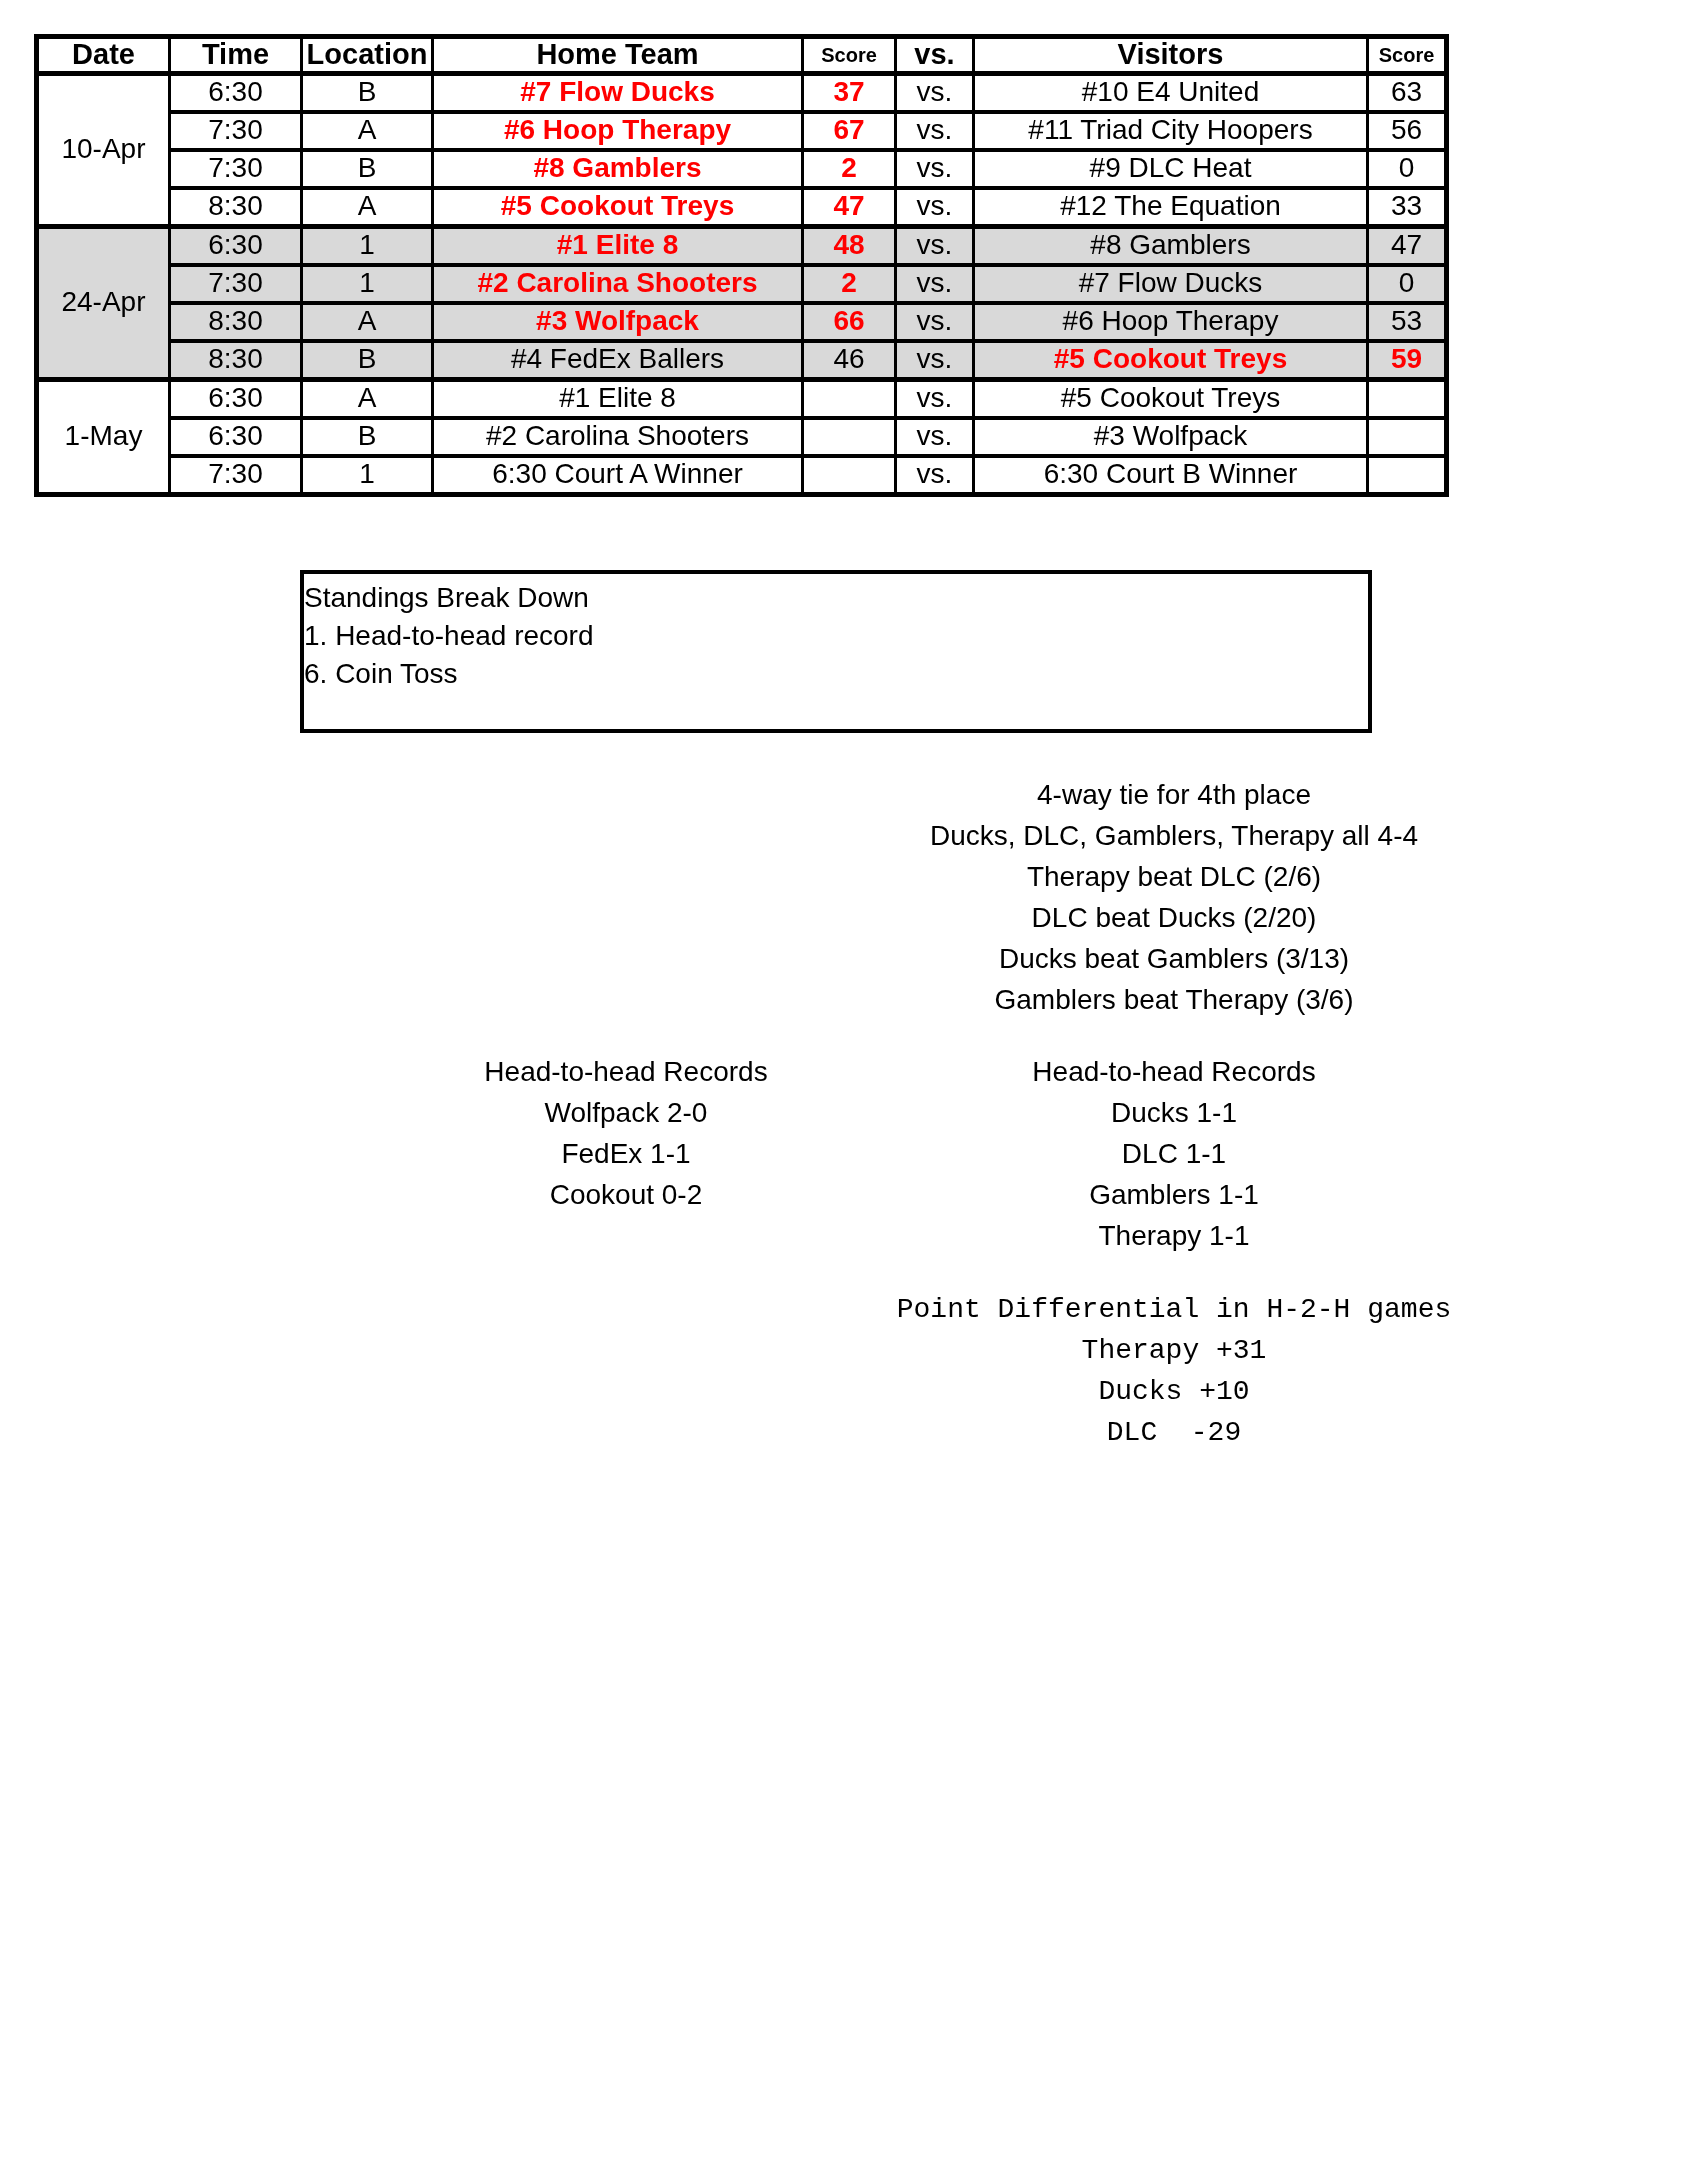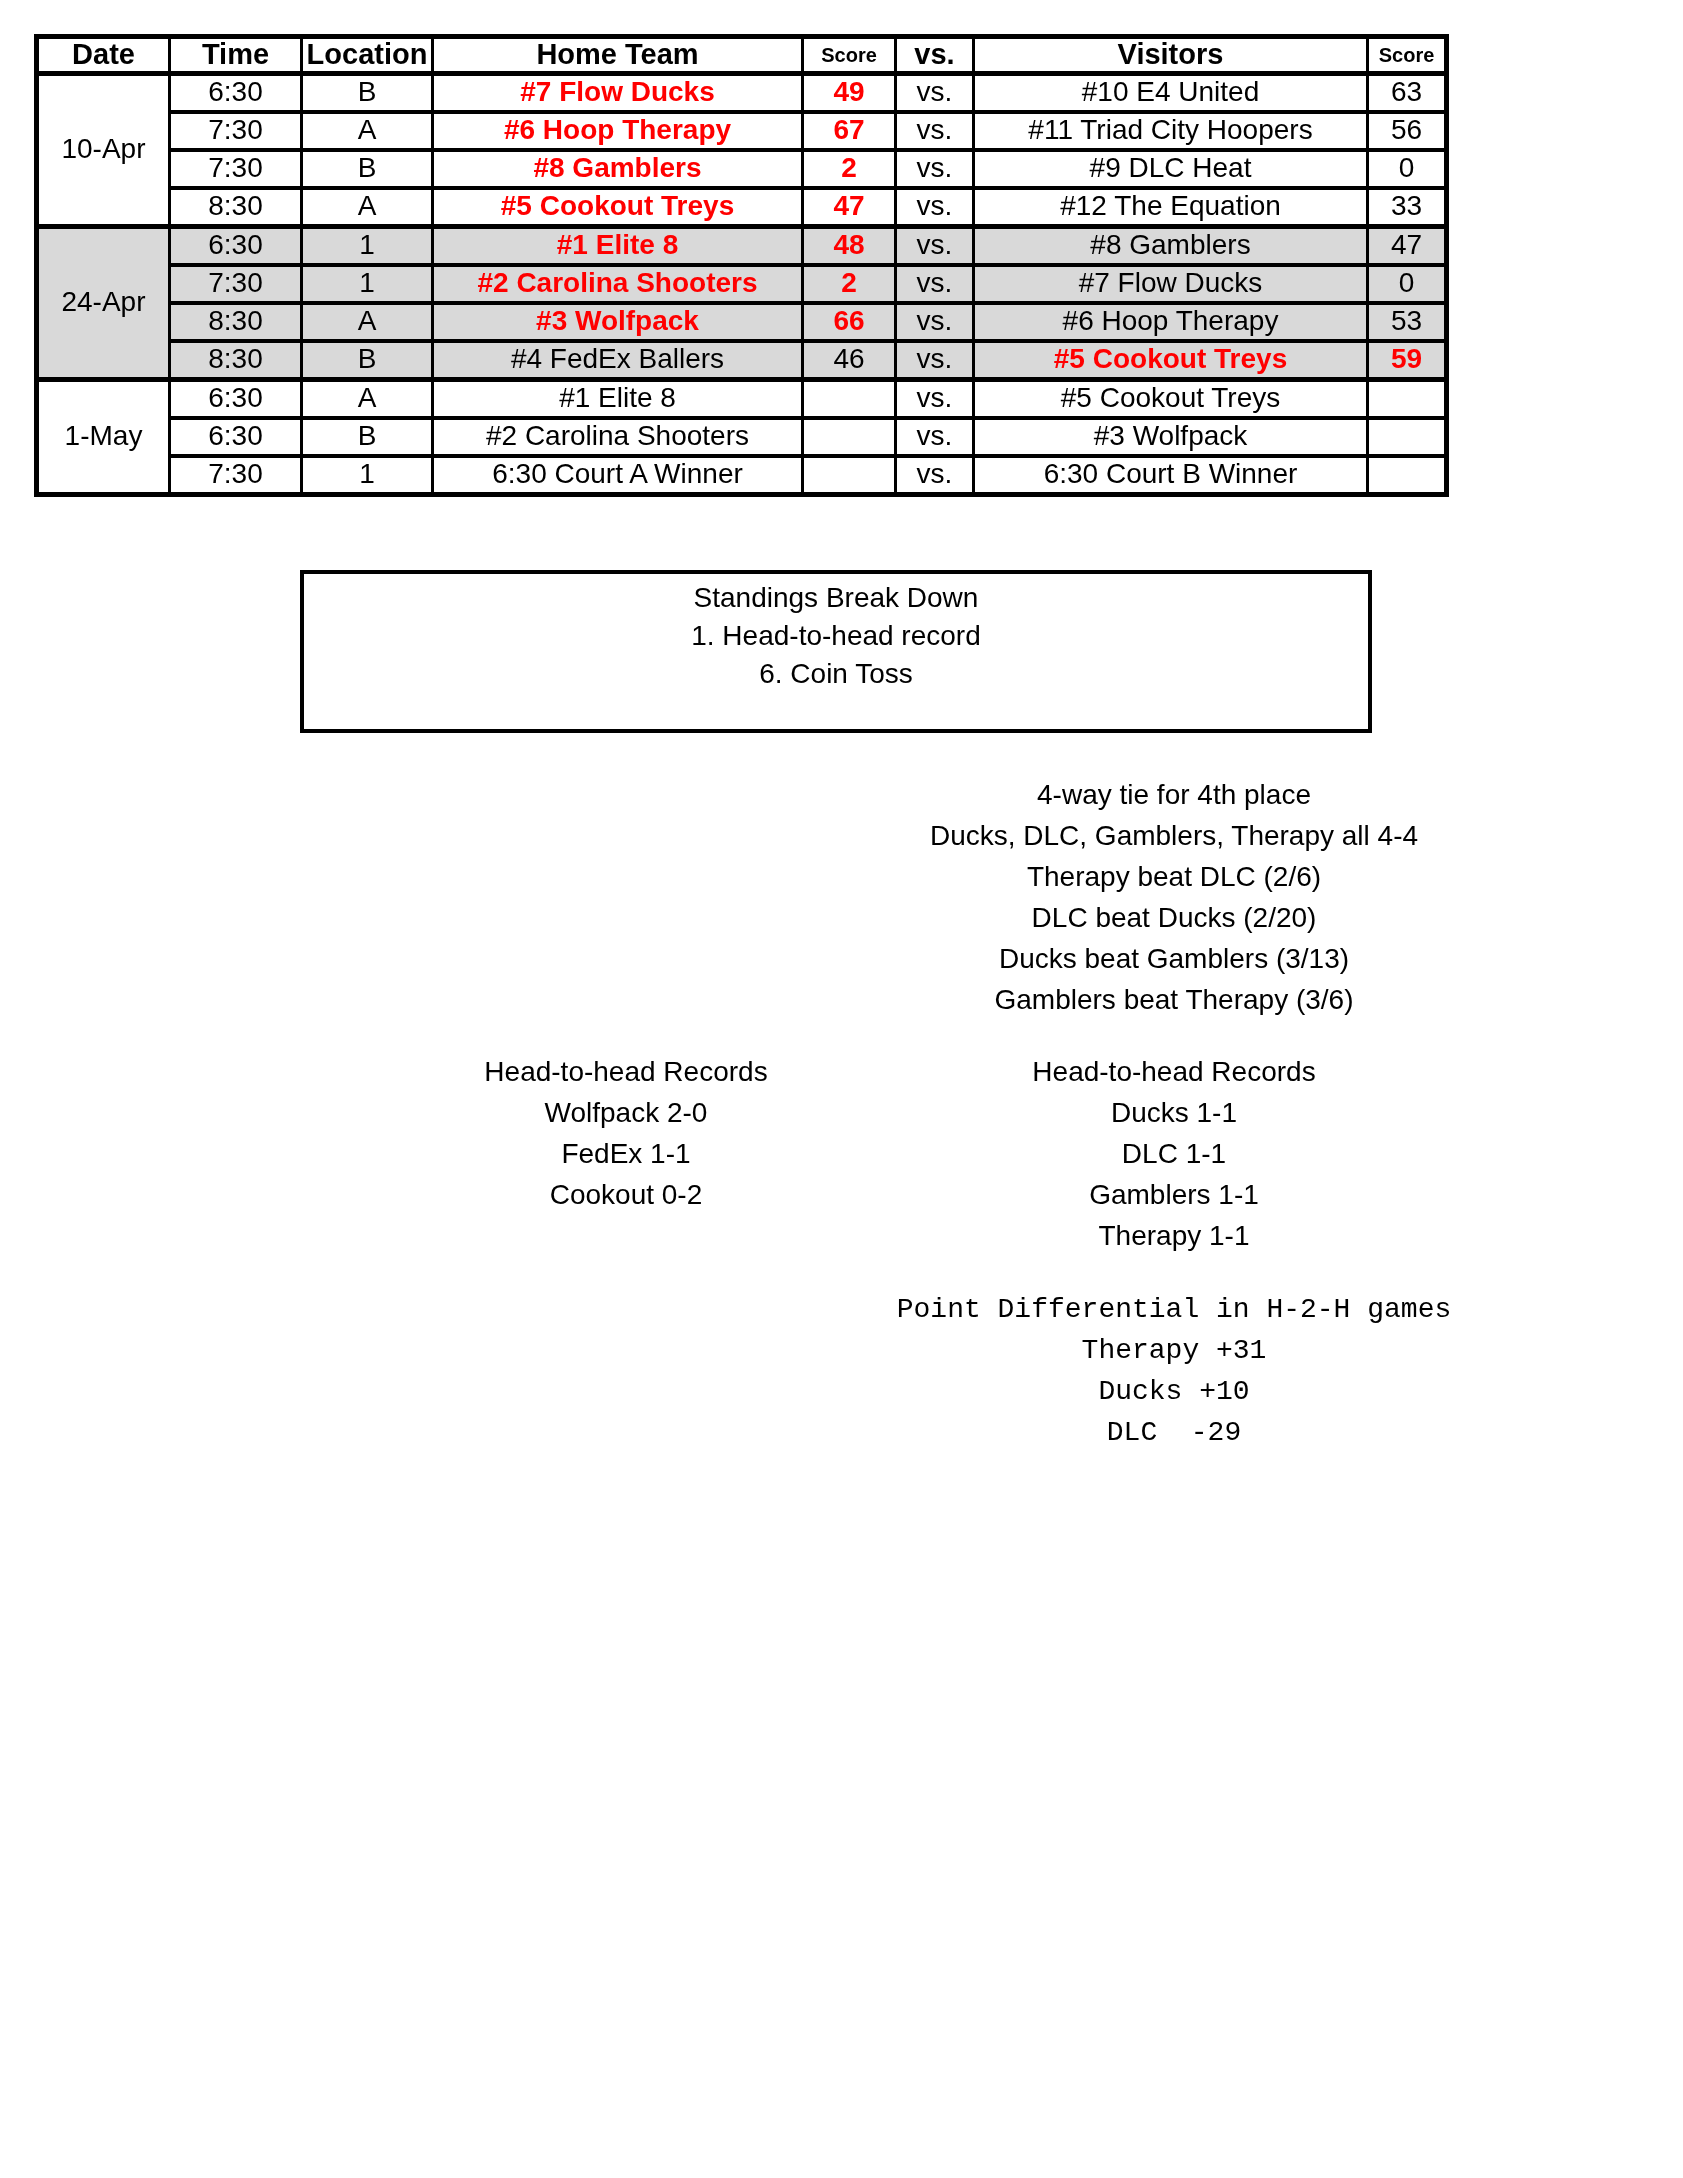--- a/index.html
+++ b/index.html
@@ -28,21 +28,21 @@
   td.date-cell { font-size:28px; }
   .win { color:#ff0000; font-weight:bold; }
   tr.shaded td { background:#d9d9d9; }
 
   
   .standings-box {
     position:absolute; left:300px; top:570px;
     width:1064px; height:150px;
     border:4px solid #000;
     padding-top:5px;
-    text-align:center; font-size:28px; line-height:38px;
+    font-size:28px; line-height:38px;
   }
 
   
   .note { position:absolute; width:594px; text-align:center; font-size:28px; line-height:41px; }
   .note div { white-space:pre; }
   .note-a { left:329px; top:774px;  }
   .note-b { left:877px; top:774px;  }
   .note-c { left:329px; top:1051px; }
   .note-d { left:877px; top:1051px; }
   .note-e { left:877px; top:1289px;font-family:Liberation Mono, monospace; }
@@ -73,21 +73,21 @@
       <th>vs.</th>
       <th>Visitors</th>
       <th class="score-head">Score</th>
     </tr>
 
     <tr class="section-start">
       <td class="date-cell" rowspan="4">10-Apr</td>
       <td>6:30</td>
       <td>B</td>
       <td class="win">#7 Flow Ducks</td>
-      <td class="win">49</td>
+      <td class="win">37</td>
       <td>vs.</td>
       <td>#10 E4 United</td>
       <td>63</td>
     </tr>
     <tr>
       <td>7:30</td>
       <td>A</td>
       <td class="win">#6 Hoop Therapy</td>
       <td class="win">67</td>
       <td>vs.</td>

